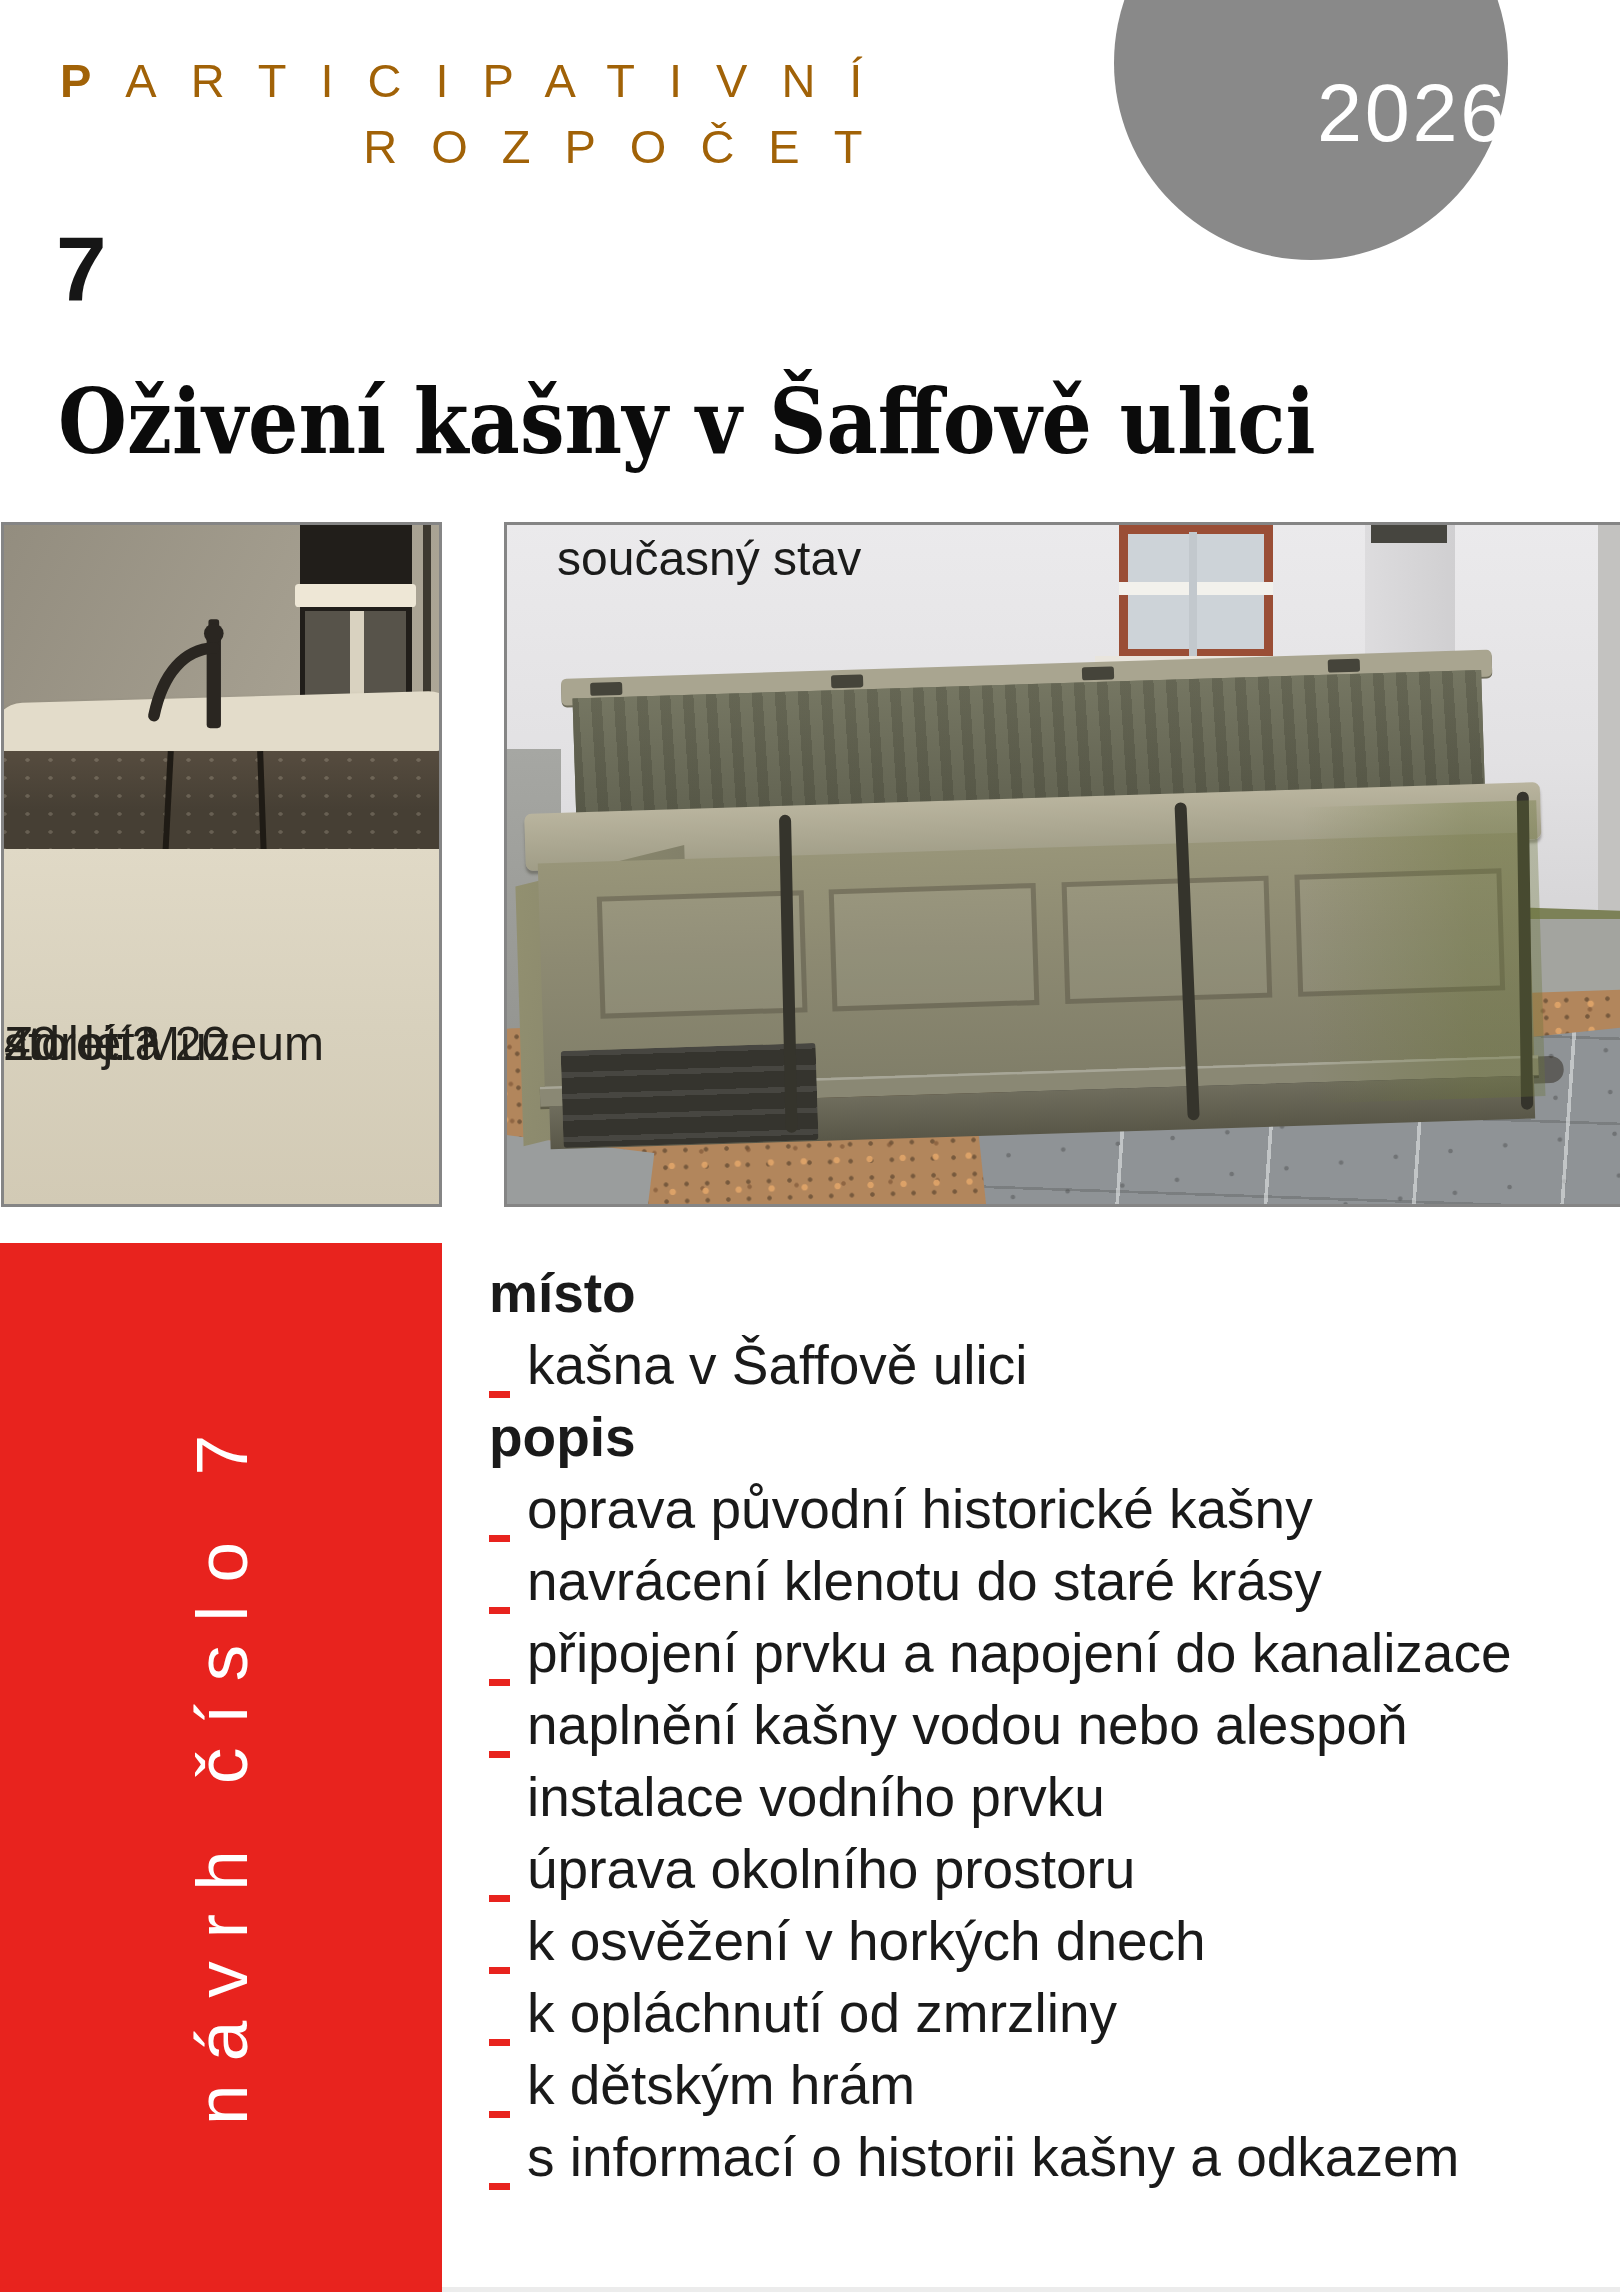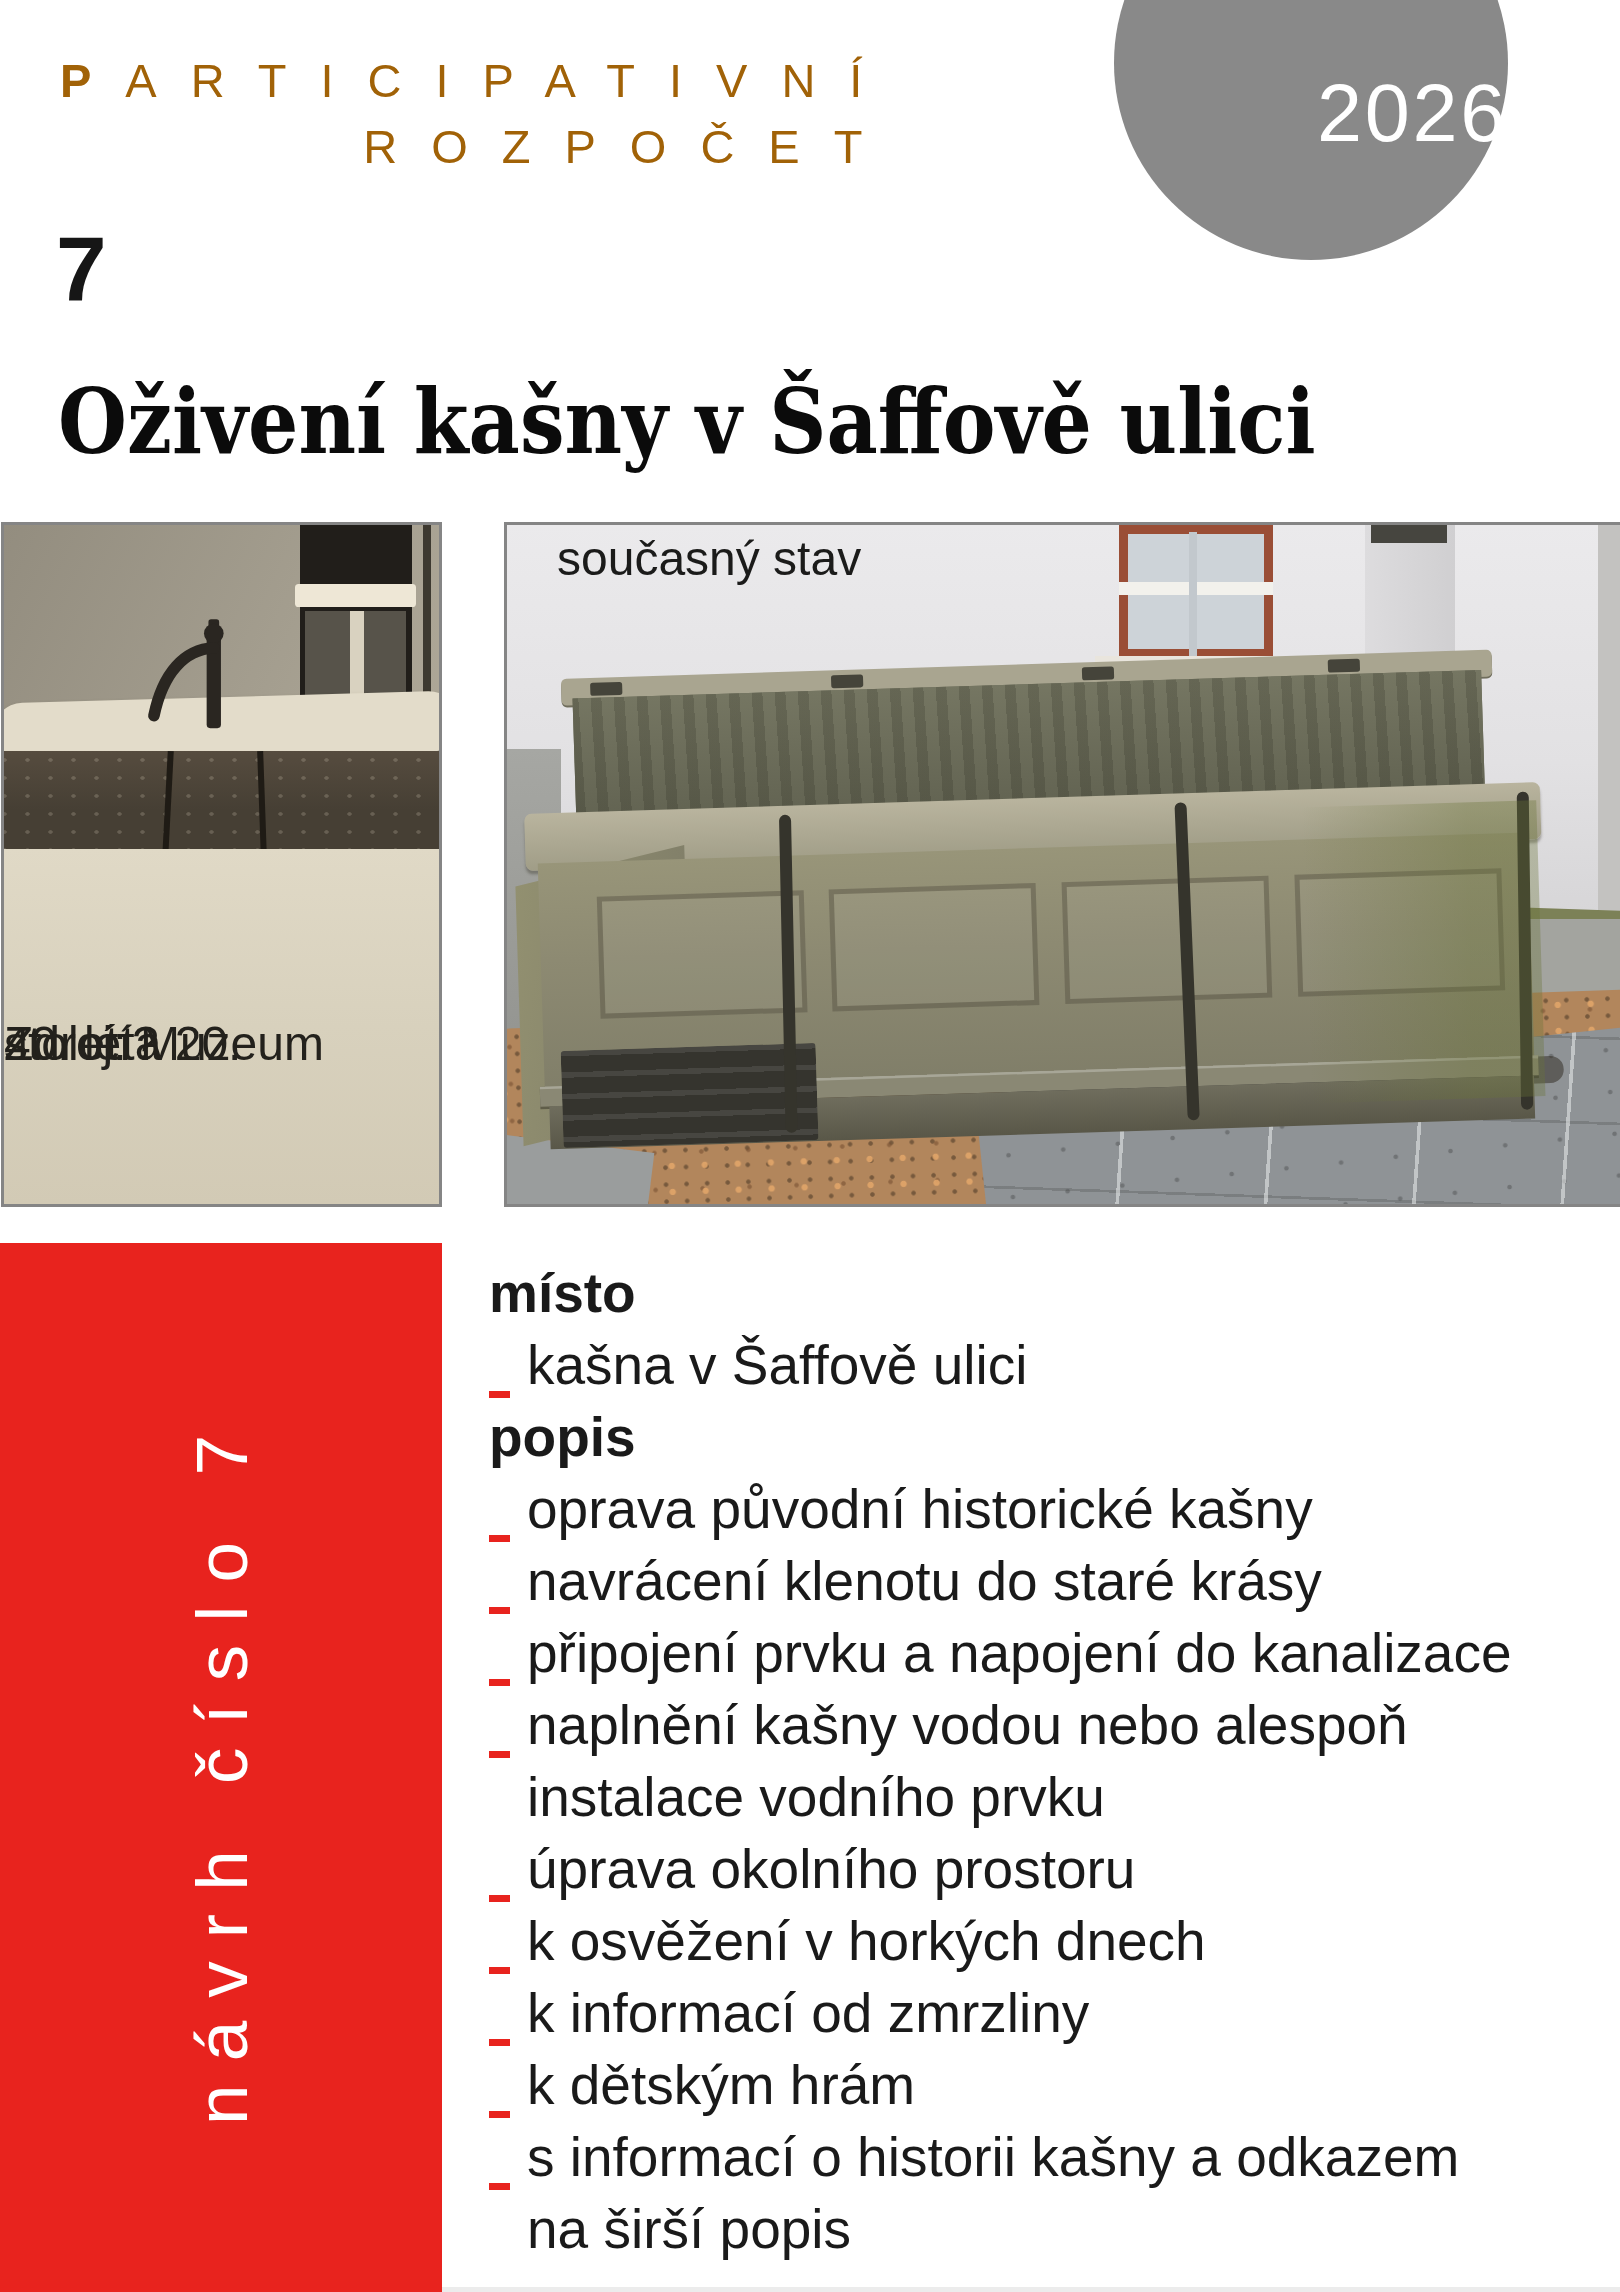--- a/index.html
+++ b/index.html
@@ -221,22 +221,21 @@
     <div class="line heading">místo</div>
     <div class="line item"><span class="bullet"></span><span>kašna v Šaffově ulici</span></div>
     <div class="line heading">popis</div>
     <div class="line item"><span class="bullet"></span><span>oprava původní historické kašny</span></div>
     <div class="line item"><span class="bullet"></span><span>navrácení klenotu do staré krásy</span></div>
     <div class="line item"><span class="bullet"></span><span>připojení prvku a napojení do kanalizace</span></div>
     <div class="line item"><span class="bullet"></span><span>naplnění kašny vodou nebo alespoň</span></div>
     <div class="line cont"><span>instalace vodního prvku</span></div>
     <div class="line item"><span class="bullet"></span><span>úprava okolního prostoru</span></div>
     <div class="line item"><span class="bullet"></span><span>k osvěžení v horkých dnech</span></div>
-    <div class="line item"><span class="bullet"></span><span>k informací od zmrzliny</span></div>
+    <div class="line item"><span class="bullet"></span><span>k opláchnutí od zmrzliny</span></div>
     <div class="line item"><span class="bullet"></span><span>k dětským hrám</span></div>
     <div class="line item"><span class="bullet"></span><span>s informací o historii kašny a odkazem</span></div>
-    <div class="line cont"><span>na širší popis</span></div>
   </div>
 
   <div class="bottom-edge"></div>
 
 </div>
 
 
 </body></html>

